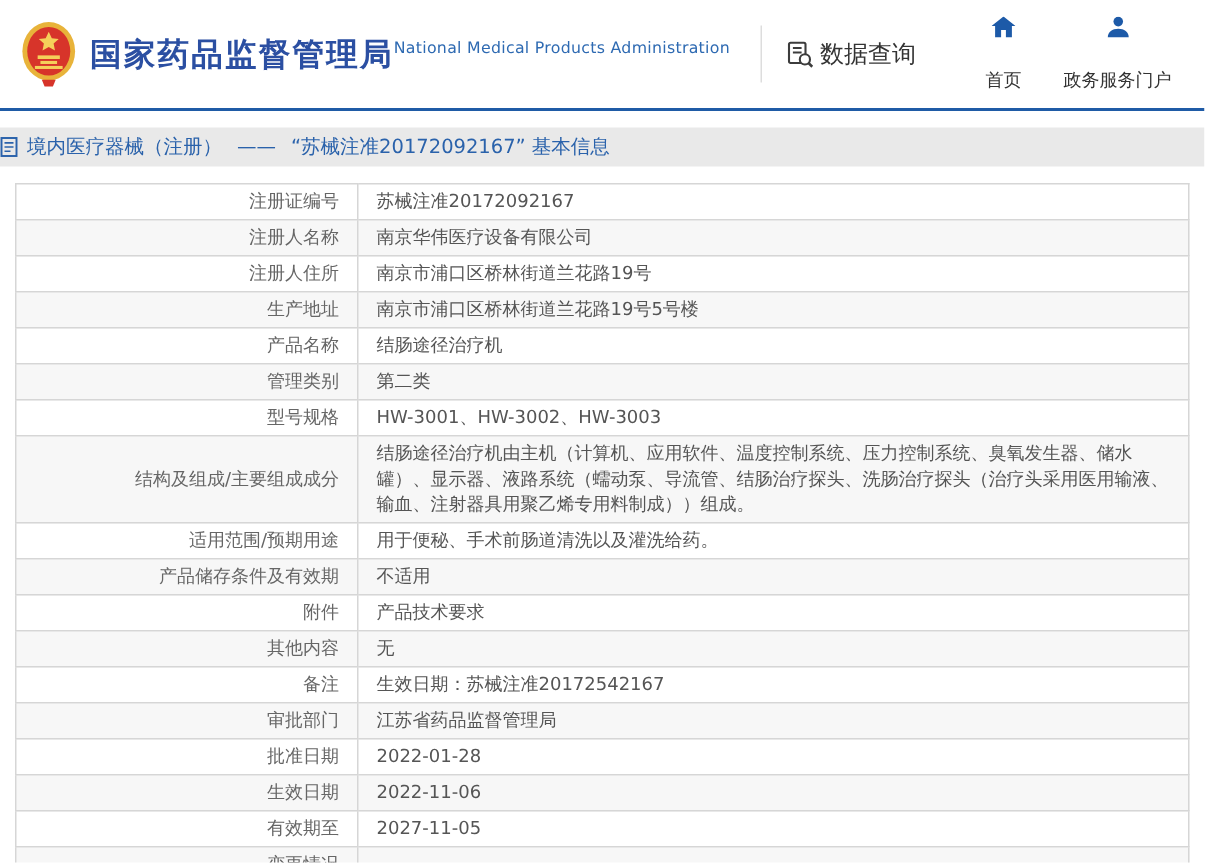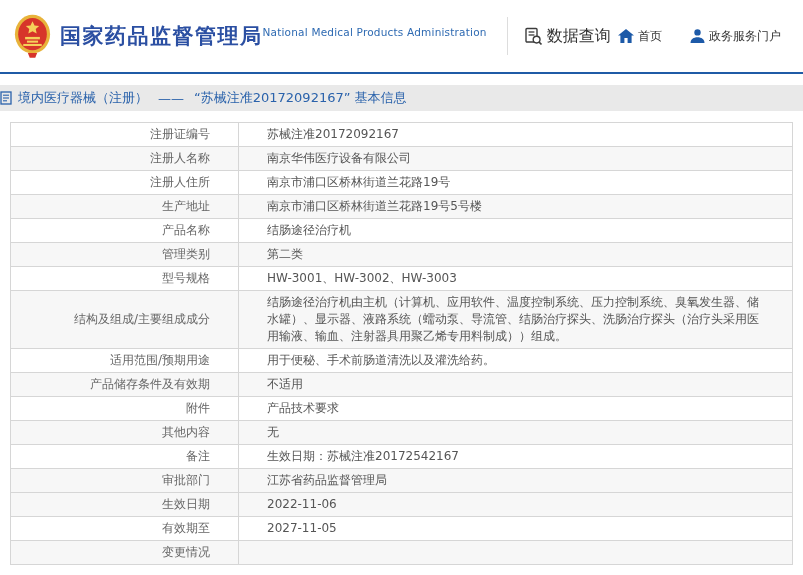--- a/index.html
+++ b/index.html
@@ -18,39 +18,39 @@
     height:74px;border-bottom:2px solid var(--line-blue);
     display:flex;align-items:center;padding:0 22px 0 14px;
   }
   .logo-block{display:flex;align-items:center;gap:9px;cursor:pointer;}
   .titles{display:flex;flex-direction:row;}
   .title-cn{font-size:21px;font-weight:bold;color:var(--title-blue);letter-spacing:1.5px;line-height:1.15;}
   .title-en{font-size:10.5px;color:var(--en-blue);margin-top:2px;letter-spacing:.2px;text-align:right;}
   .vdiv{width:1px;height:38px;background:#ddd;margin:0 16px 0 20px;}
   .section-tab{display:flex;align-items:center;gap:4px;font-size:16px;color:#333;cursor:pointer;}
   .header-nav{margin-left:auto;display:flex;gap:28px;}
-  .nav-item{display:flex;flex-direction:row;align-items:center;gap:4px;
+  .nav-item{display:flex;flex-direction:column;align-items:center;gap:20px;
     font-size:12px;color:#333;cursor:pointer;text-decoration:none;}
   
   .breadcrumb-bar{
     margin-top:11px;background:#e9e9e9;height:26px;
     display:flex;align-items:center;gap:6px;
     font-size:13px;color:var(--crumb-blue);
   }
   .breadcrumb-bar a{color:var(--crumb-blue);text-decoration:none;cursor:pointer;}
   .crumb-sep{margin:0 4px;}
   
   table.info-table{
     border-collapse:collapse;table-layout:fixed;
     width:783px;margin:11px 10px 0;
     font-size:12px;color:var(--value-c);
   }
   .info-table td{
     border:1px solid var(--border);
-    padding:3px 28px;height:22px;line-height:17px;vertical-align:middle;
+    padding:3px 12px;height:22px;line-height:17px;vertical-align:middle;
     word-break:break-all;
   }
   .info-table td.label-cell{width:228px;text-align:right;color:var(--label-c);}
   .info-table tr.alt{background:var(--alt-bg);}
   .icon{display:inline-flex;align-items:center;justify-content:center;}
 </style>
 </head>
 <body>
 
 <header class="site-header">
@@ -170,20 +170,24 @@
         <td class="value-cell"><span>无</span></td>
       </tr>
       <tr>
         <td class="label-cell"><span>备注</span></td>
         <td class="value-cell"><span>生效日期：苏械注准20172542167</span></td>
       </tr>
       <tr class="alt">
         <td class="label-cell"><span>审批部门</span></td>
         <td class="value-cell"><span>江苏省药品监督管理局</span></td>
       </tr>
+      <tr>
+        <td class="label-cell"><span>批准日期</span></td>
+        <td class="value-cell"><span>2022-01-28</span></td>
+      </tr>
       <tr class="alt">
         <td class="label-cell"><span>生效日期</span></td>
         <td class="value-cell"><span>2022-11-06</span></td>
       </tr>
       <tr>
         <td class="label-cell"><span>有效期至</span></td>
         <td class="value-cell"><span>2027-11-05</span></td>
       </tr>
       <tr class="alt">
         <td class="label-cell"><span>变更情况</span></td>

